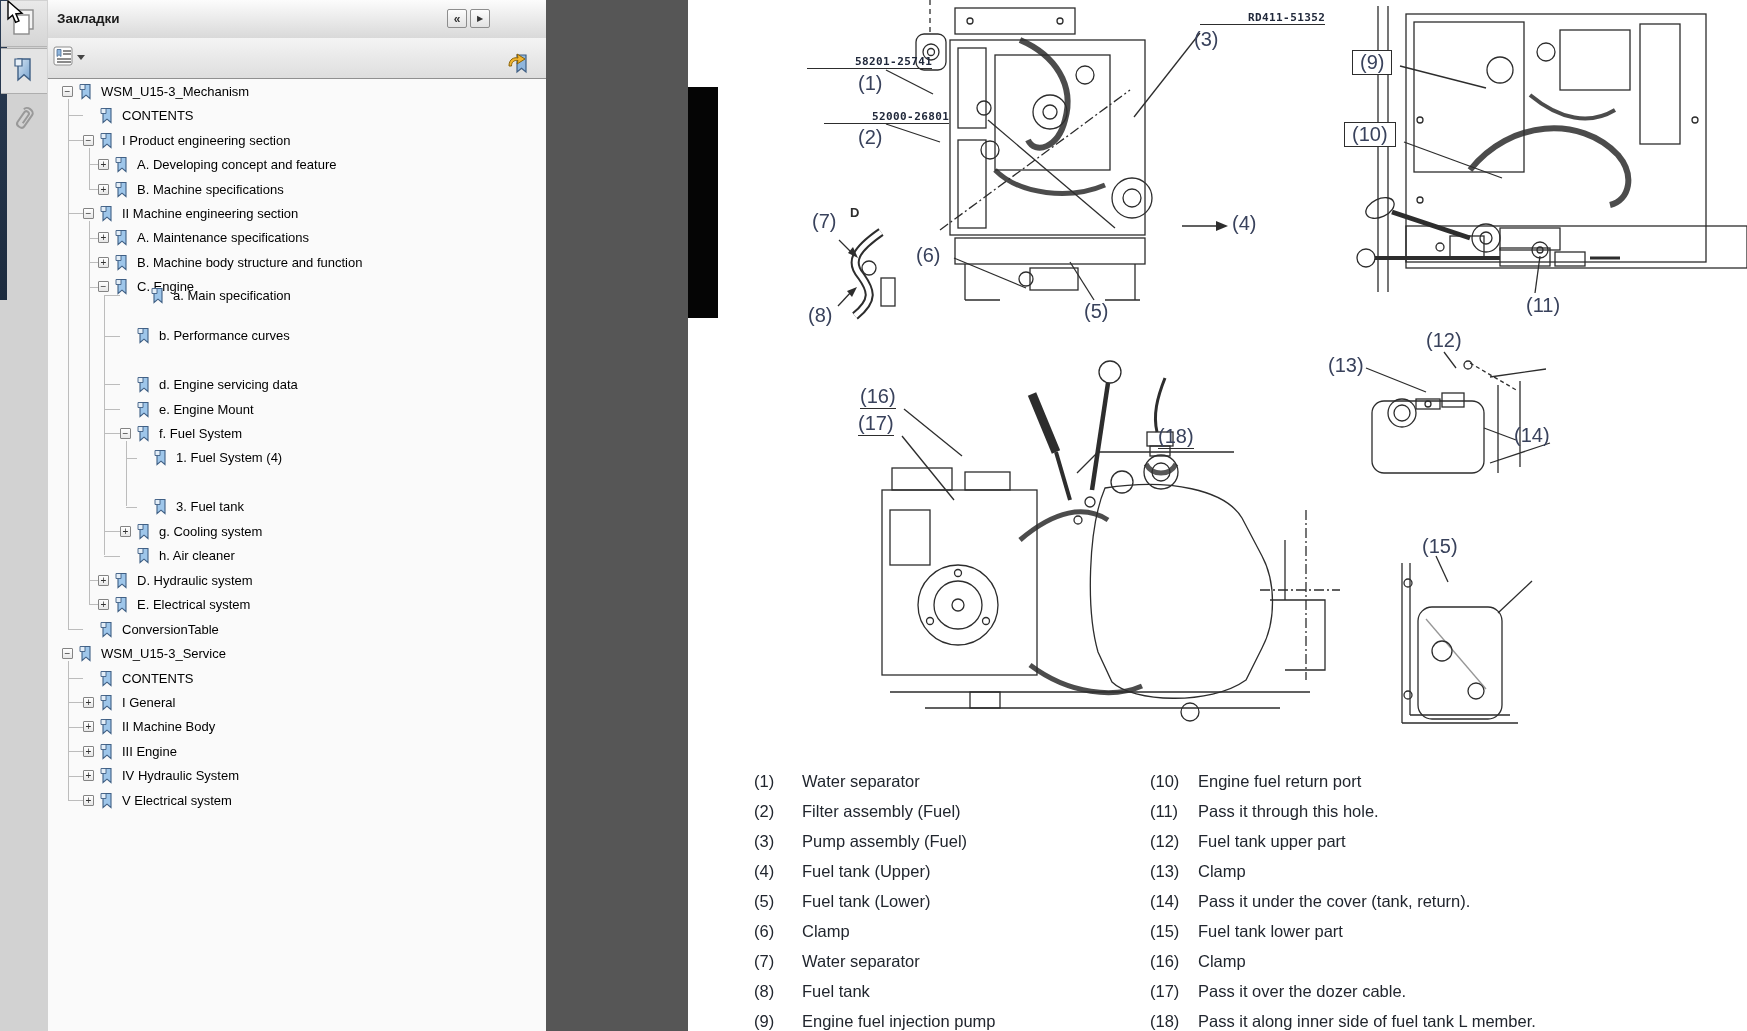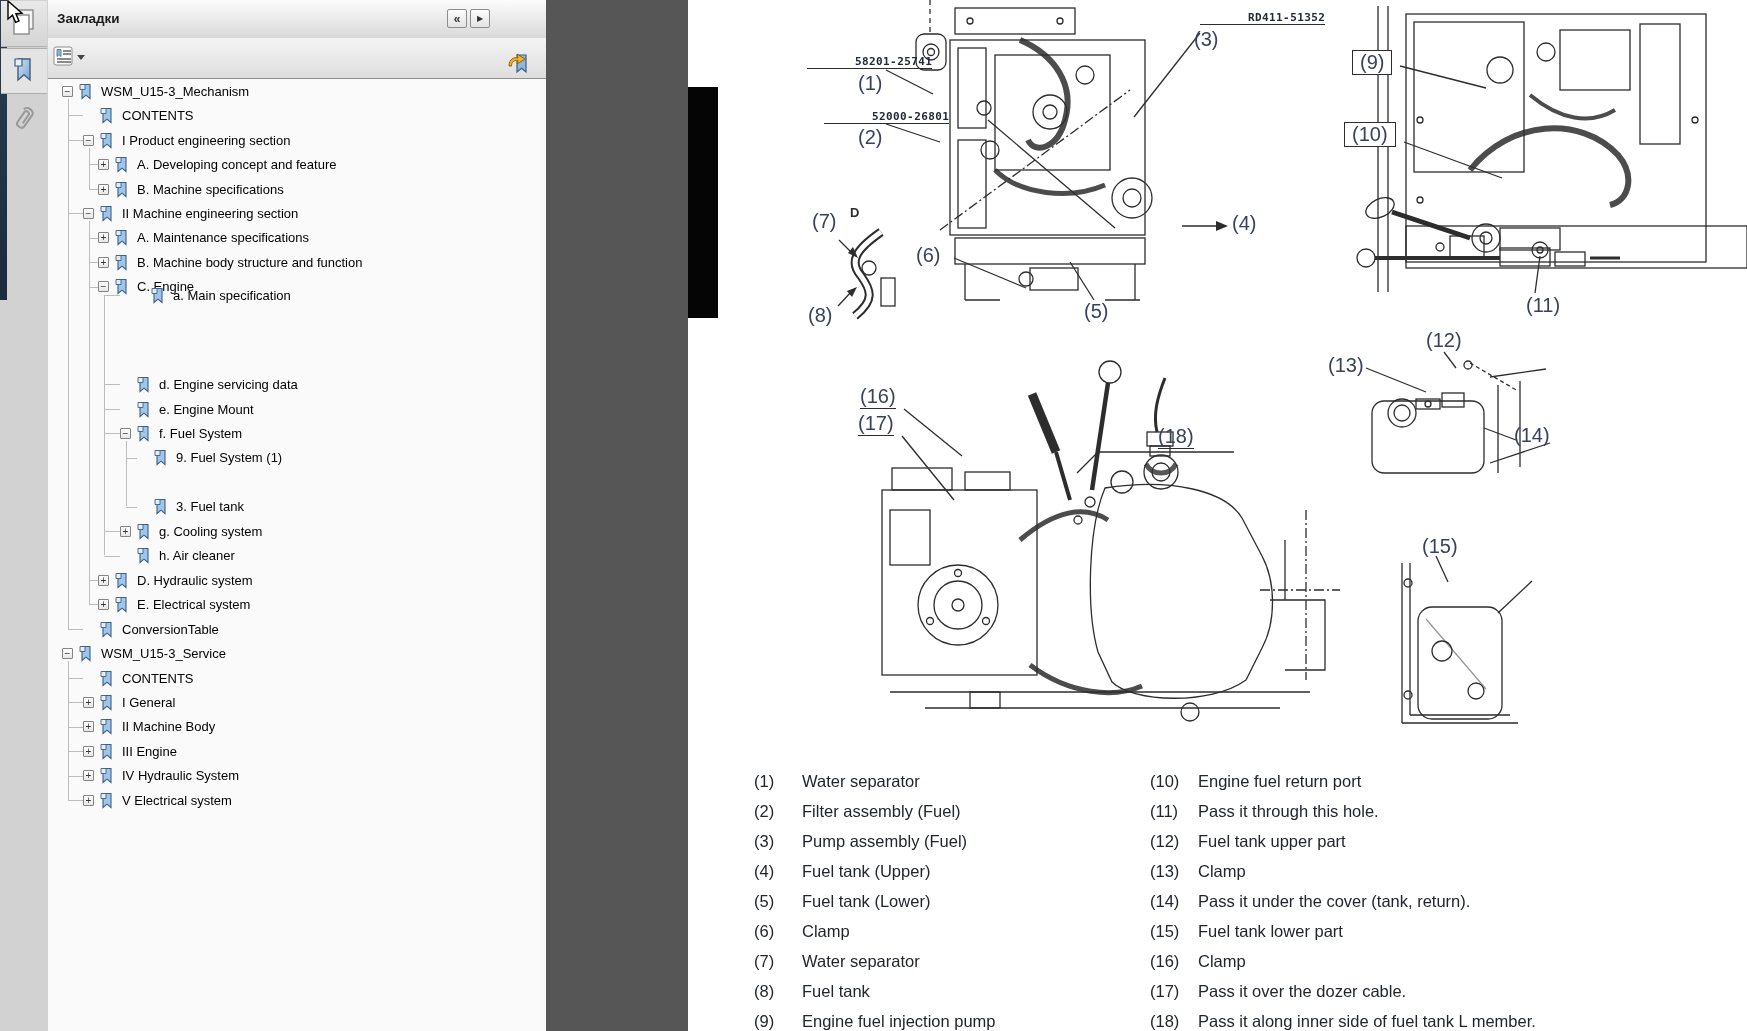--- a/index.html
+++ b/index.html
@@ -236,20 +236,29 @@
         </div>
         <div class="trow" style="top: 204px; padding-left: 86px;">
           <div class="tick" style="left: 56px; width: 16px;"></div>
           <div class="exp hidden"></div>
           <span class="bm-icon"><svg width="15" height="17" viewBox="0 0 15 17">
               <path d="M4 1.5 h8 v14 l-4-3.4 -4 3.4 Z" fill="#9ec6ea" stroke="#3f5f84" stroke-width="1.1"></path>
               <path d="M2 1.5 h5 v5 h-5 Z" fill="#e4eef7" stroke="#3f5f84" stroke-width="0.9"></path>
             </svg></span>
           <span class="lbl">a. Main specification</span>
         </div>
+        <div class="trow" style="top: 244.5px; padding-left: 72px;">
+          <div class="tick" style="left: 56px; width: 16px;"></div>
+          <div class="exp hidden"></div>
+          <span class="bm-icon"><svg width="15" height="17" viewBox="0 0 15 17">
+              <path d="M4 1.5 h8 v14 l-4-3.4 -4 3.4 Z" fill="#9ec6ea" stroke="#3f5f84" stroke-width="1.1"></path>
+              <path d="M2 1.5 h5 v5 h-5 Z" fill="#e4eef7" stroke="#3f5f84" stroke-width="0.9"></path>
+            </svg></span>
+          <span class="lbl">b. Performance curves</span>
+        </div>
         <div class="trow" style="top: 293.4px; padding-left: 72px;">
           <div class="tick" style="left: 56px; width: 16px;"></div>
           <div class="exp hidden"></div>
           <span class="bm-icon"><svg width="15" height="17" viewBox="0 0 15 17">
               <path d="M4 1.5 h8 v14 l-4-3.4 -4 3.4 Z" fill="#9ec6ea" stroke="#3f5f84" stroke-width="1.1"></path>
               <path d="M2 1.5 h5 v5 h-5 Z" fill="#e4eef7" stroke="#3f5f84" stroke-width="0.9"></path>
             </svg></span>
           <span class="lbl">d. Engine servicing data</span>
         </div>
         <div class="trow" style="top: 317.85px; padding-left: 72px;">
@@ -270,21 +279,21 @@
             </svg></span>
           <span class="lbl">f. Fuel System</span>
         </div>
         <div class="trow" style="top: 366.75px; padding-left: 89px;">
           <div class="tick" style="left: 78px; width: 11px;"></div>
           <div class="exp hidden"></div>
           <span class="bm-icon"><svg width="15" height="17" viewBox="0 0 15 17">
               <path d="M4 1.5 h8 v14 l-4-3.4 -4 3.4 Z" fill="#9ec6ea" stroke="#3f5f84" stroke-width="1.1"></path>
               <path d="M2 1.5 h5 v5 h-5 Z" fill="#e4eef7" stroke="#3f5f84" stroke-width="0.9"></path>
             </svg></span>
-          <span class="lbl">9. Fuel System (1)</span>
+          <span class="lbl">1. Fuel System (4)</span>
         </div>
         <div class="trow" style="top: 415.65px; padding-left: 89px;">
           <div class="tick" style="left: 78px; width: 11px;"></div>
           <div class="exp hidden"></div>
           <span class="bm-icon"><svg width="15" height="17" viewBox="0 0 15 17">
               <path d="M4 1.5 h8 v14 l-4-3.4 -4 3.4 Z" fill="#9ec6ea" stroke="#3f5f84" stroke-width="1.1"></path>
               <path d="M2 1.5 h5 v5 h-5 Z" fill="#e4eef7" stroke="#3f5f84" stroke-width="0.9"></path>
             </svg></span>
           <span class="lbl">3. Fuel tank</span>
         </div>

